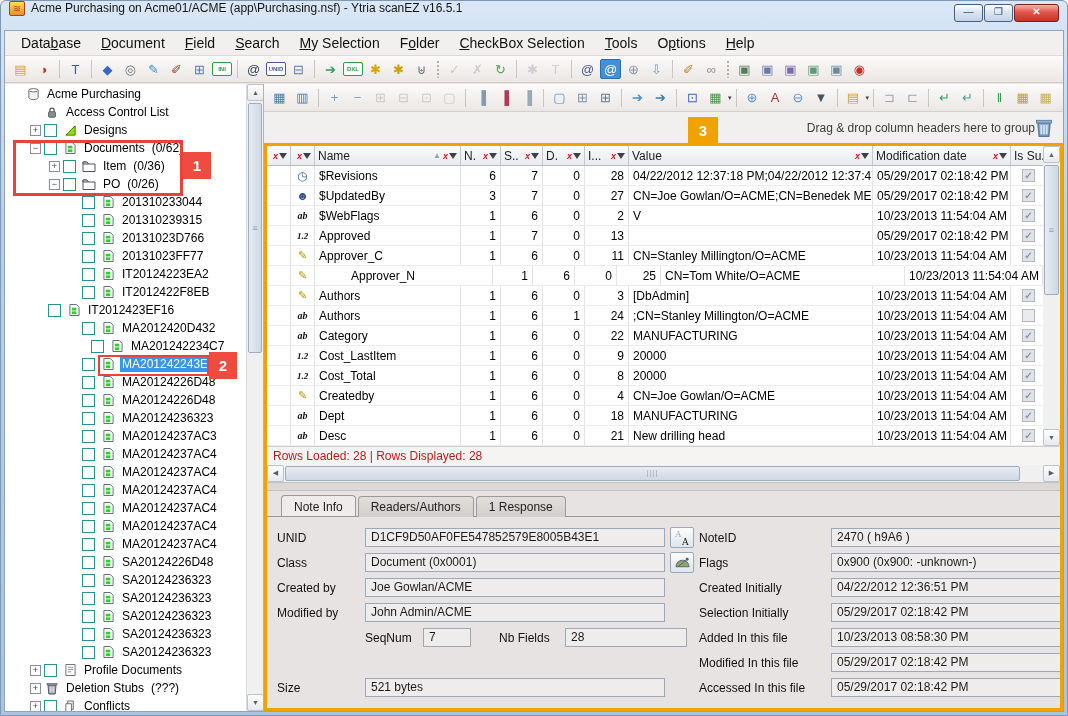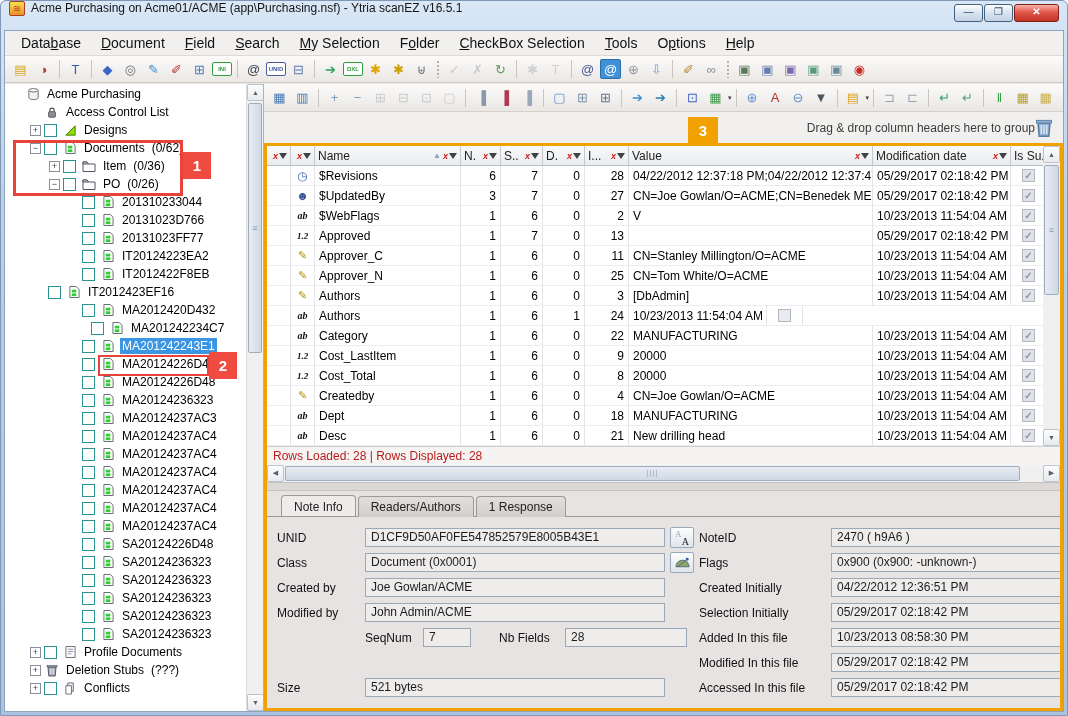--- a/index.html
+++ b/index.html
@@ -274,20 +274,32 @@
             <div class="trow" style="padding-left: 63px;">
               <span class="texp-sp"></span>
               <span class="tcb"></span>
               <span class="ticon">
                 <svg width="11" height="14" viewBox="0 0 12 14">
                   <path d="M1 1h7l3 3v9H1z" fill="#fff" stroke="#566"></path>
                   <rect x="3" y="4.5" width="5" height="3" fill="#2ed02e"></rect>
                   <rect x="3" y="8.5" width="5" height="3" fill="#2ed02e"></rect>
                 </svg>
               </span>
+              <span class="tlabel">201310239315</span>
+            </div>
+            <div class="trow" style="padding-left: 63px;">
+              <span class="texp-sp"></span>
+              <span class="tcb"></span>
+              <span class="ticon">
+                <svg width="11" height="14" viewBox="0 0 12 14">
+                  <path d="M1 1h7l3 3v9H1z" fill="#fff" stroke="#566"></path>
+                  <rect x="3" y="4.5" width="5" height="3" fill="#2ed02e"></rect>
+                  <rect x="3" y="8.5" width="5" height="3" fill="#2ed02e"></rect>
+                </svg>
+              </span>
               <span class="tlabel">20131023D766</span>
             </div>
             <div class="trow" style="padding-left: 63px;">
               <span class="texp-sp"></span>
               <span class="tcb"></span>
               <span class="ticon">
                 <svg width="11" height="14" viewBox="0 0 12 14">
                   <path d="M1 1h7l3 3v9H1z" fill="#fff" stroke="#566"></path>
                   <rect x="3" y="4.5" width="5" height="3" fill="#2ed02e"></rect>
                   <rect x="3" y="8.5" width="5" height="3" fill="#2ed02e"></rect>
@@ -809,21 +821,21 @@
                     <div class="gc" style="width: 138px;">10/23/2013 11:54:04 AM</div>
                     <div class="gc center" style="width: 36px;">
                       <span class="gcheck">✓</span>
                     </div>
                   </div>
                   <div class="grow">
                     <div class="gc" style="width: 24px;"></div>
                     <div class="gc center" style="width: 24px;">
                       <span class="gi gi-pen">✎</span>
                     </div>
-                    <div class="gc" style="width: 146px;">Approver_N</div>
+                    <div class="gc" style="width: 146px; margin-left: 32px;">Approver_N</div>
                     <div class="gc num" style="width: 40px;">1</div>
                     <div class="gc num" style="width: 42px;">6</div>
                     <div class="gc num" style="width: 42px;">0</div>
                     <div class="gc num" style="width: 44px;">25</div>
                     <div class="gc" style="width: 244px;">CN=Tom White/O=ACME</div>
                     <div class="gc" style="width: 138px;">10/23/2013 11:54:04 AM</div>
                     <div class="gc center" style="width: 36px;">
                       <span class="gcheck">✓</span>
                     </div>
                   </div>
@@ -846,20 +858,21 @@
                   <div class="grow">
                     <div class="gc" style="width: 24px;"></div>
                     <div class="gc center" style="width: 24px;">
                       <span class="gi gi-ab">ab</span>
                     </div>
                     <div class="gc" style="width: 146px;">Authors</div>
                     <div class="gc num" style="width: 40px;">1</div>
                     <div class="gc num" style="width: 42px;">6</div>
                     <div class="gc num" style="width: 42px;">1</div>
                     <div class="gc num" style="width: 44px;">24</div>
+                    <div class="gc" style="width: 244px;">;CN=Stanley Millington/O=ACME</div>
                     <div class="gc" style="width: 138px;">10/23/2013 11:54:04 AM</div>
                     <div class="gc center" style="width: 36px;">
                       <span class="gcheck off"></span>
                     </div>
                   </div>
                   <div class="grow">
                     <div class="gc" style="width: 24px;"></div>
                     <div class="gc center" style="width: 24px;">
                       <span class="gi gi-ab">ab</span>
                     </div>

